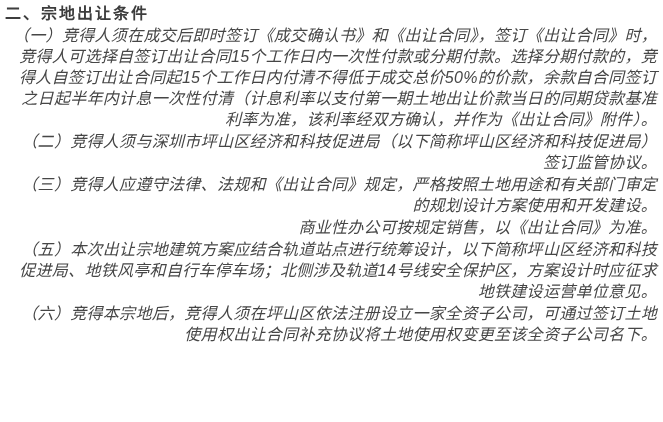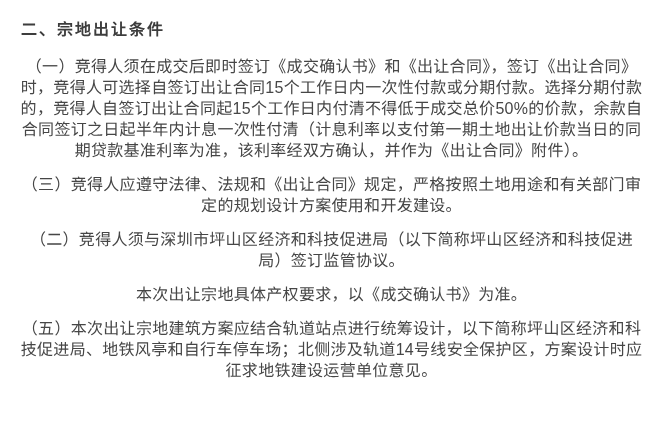--- a/index.html
+++ b/index.html
@@ -15,46 +15,48 @@
   }
   .doc {
     box-sizing: border-box;
     width: 663px;
     padding: 3px 5px 0 5px;
     color: #464646;
     font-size: 16px;
     line-height: 21px;
   }
   .doc-heading {
-    margin: 16px;
+    margin: 0;
     padding: 0;
     font-size: 16px;
     line-height: 21px;
     font-weight: 700;
     color: #3d3d3d;
     letter-spacing: 2px;
   }
   .clause {
-    margin: 13px;
+    margin: 1px;
     padding: 0;
     letter-spacing: 0.3px;
     word-break: break-all;
-    text-align: center;
+    text-align: right;
+    font-style: italic;
   }
 </style>
 </head>
 <body>
 
 <div class="doc">
   <h2 class="doc-heading">二、宗地出让条件</h2>
 
   <p class="clause">（一）竞得人须在成交后即时签订《成交确认书》和《出让合同》，签订《出让合同》时，竞得人可选择自签订出让合同15个工作日内一次性付款或分期付款。选择分期付款的，竞得人自签订出让合同起15个工作日内付清不得低于成交总价50%的价款，余款自合同签订之日起半年内计息一次性付清（计息利率以支付第一期土地出让价款当日的同期贷款基准利率为准，该利率经双方确认，并作为《出让合同》附件）。</p>
 
+  <p class="clause">（二）竞得人须与深圳市坪山区经济和科技促进局（以下简称坪山区经济和科技促进局）签订监管协议。</p>
+
   <p class="clause">（三）竞得人应遵守法律、法规和《出让合同》规定，严格按照土地用途和有关部门审定的规划设计方案使用和开发建设。</p>
 
-  <p class="clause">（二）竞得人须与深圳市坪山区经济和科技促进局（以下简称坪山区经济和科技促进局）签订监管协议。</p>
 
-
-  <p class="clause">本次出让宗地具体产权要求，以《成交确认书》为准。</p>
+  <p class="clause">商业性办公可按规定销售，以《出让合同》为准。</p>
 
   <p class="clause">（五）本次出让宗地建筑方案应结合轨道站点进行统筹设计，以下简称坪山区经济和科技促进局、地铁风亭和自行车停车场；北侧涉及轨道14号线安全保护区，方案设计时应征求地铁建设运营单位意见。</p>
 
+  <p class="clause">（六）竞得本宗地后，竞得人须在坪山区依法注册设立一家全资子公司，可通过签订土地使用权出让合同补充协议将土地使用权变更至该全资子公司名下。</p>
 </div>
 
 </body></html>

